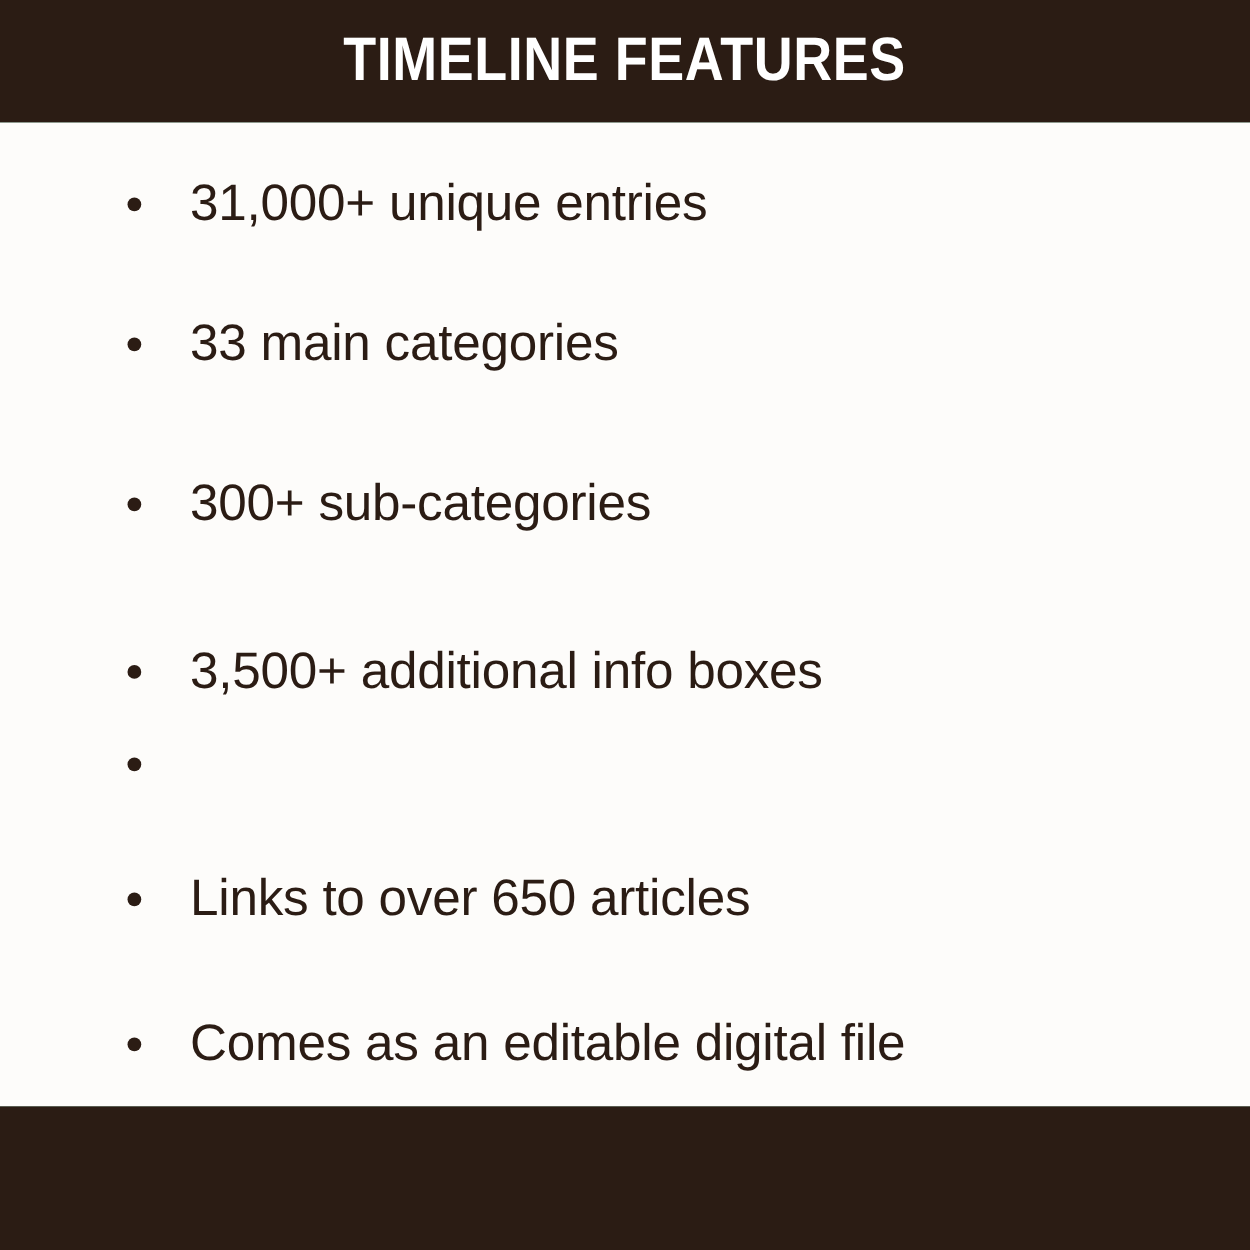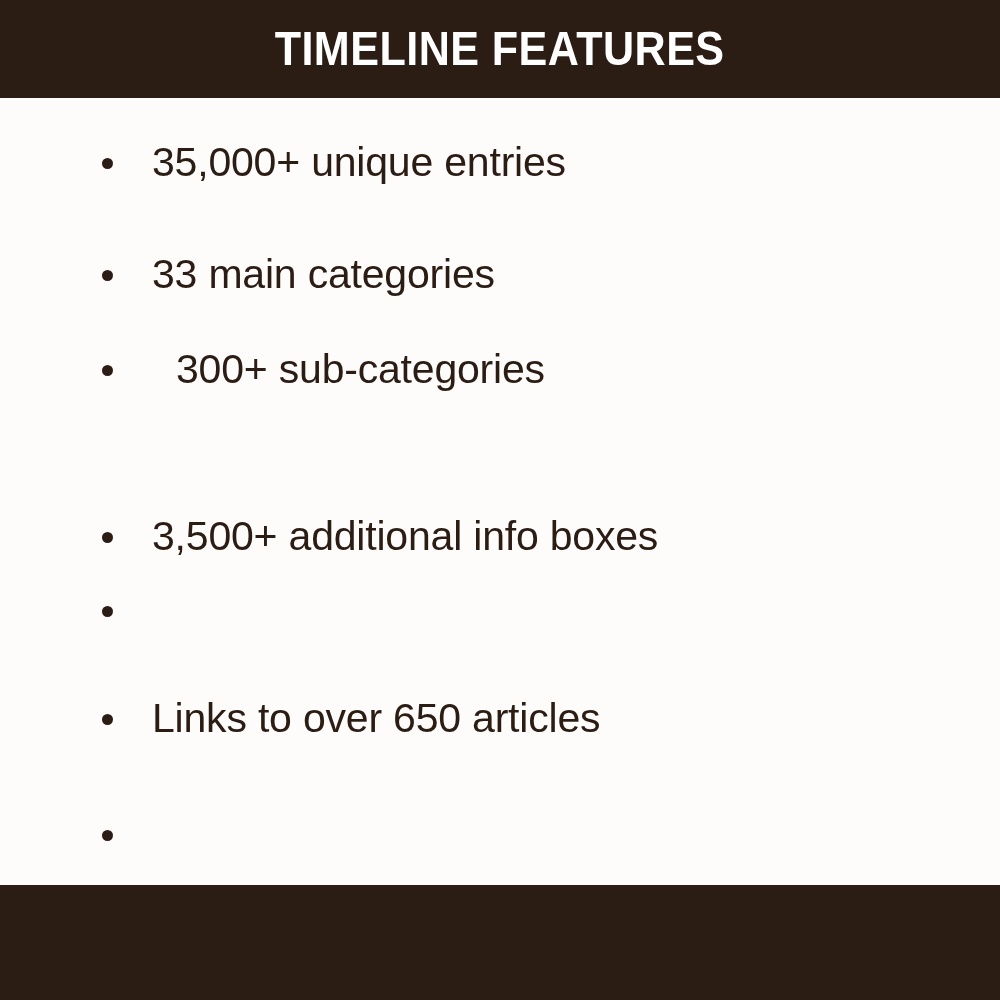--- a/index.html
+++ b/index.html
@@ -77,21 +77,21 @@
     position: absolute;
     left: 102px;
     right: 40px;
     height: 52px;
     display: flex;
     align-items: center;
   }
 
   .feature-item:nth-child(1) { top: 39px;  }
   .feature-item:nth-child(2) { top: 151px; }
-  .feature-item:nth-child(3) { top: 246px; gap: 24px; }
+  .feature-item:nth-child(3) { top: 279px; }
   .feature-item:nth-child(4) { top: 375px; margin-top: 38px; }
   .feature-item:nth-child(5) { top: 487px; }
   .feature-item:nth-child(6) { top: 595px; }
   .feature-item:nth-child(7) { top: 711px; }
 
   .bullet-marker {
     flex: 0 0 auto;
     width: 11px;
     height: 11px;
     border-radius: 50%;
@@ -125,21 +125,21 @@
 
   <header class="header-bar">
     <h1 class="header-title">TIMELINE FEATURES</h1>
   </header>
 
   <main class="features-body">
     <ul class="feature-list">
 
       <li class="feature-item">
         <span class="bullet-marker"></span>
-        <span class="feature-text">35,000+ unique entries</span>
+        <span class="feature-text">31,000+ unique entries</span>
       </li>
 
       <li class="feature-item">
         <span class="bullet-marker"></span>
         <span class="feature-text">33 main categories</span>
       </li>
 
       <li class="feature-item">
         <span class="bullet-marker"></span>
         <span class="feature-text">300+ sub-categories</span>
@@ -154,20 +154,21 @@
         <span class="bullet-marker"></span>
       </li>
 
       <li class="feature-item">
         <span class="bullet-marker"></span>
         <span class="feature-text">Links to over 650 articles</span>
       </li>
 
       <li class="feature-item">
         <span class="bullet-marker"></span>
+        <span class="feature-text">Comes as an editable digital file</span>
       </li>
 
     </ul>
   </main>
 
   <footer class="footer-bar">
     <span></span>
   </footer>
 
 </div>

